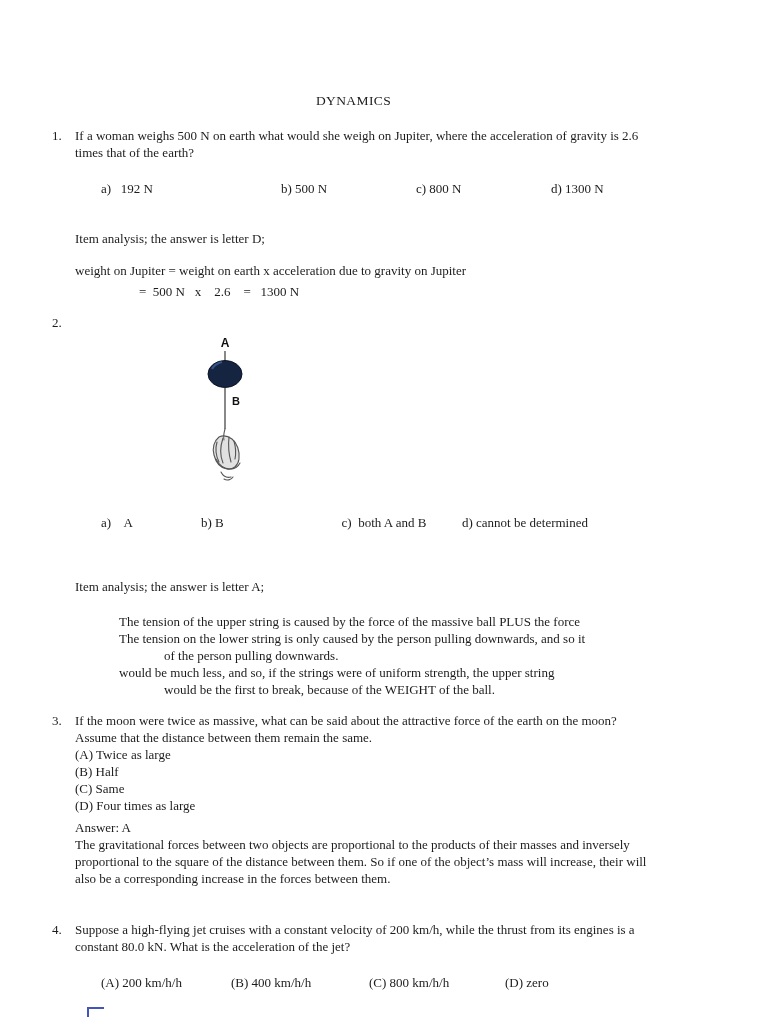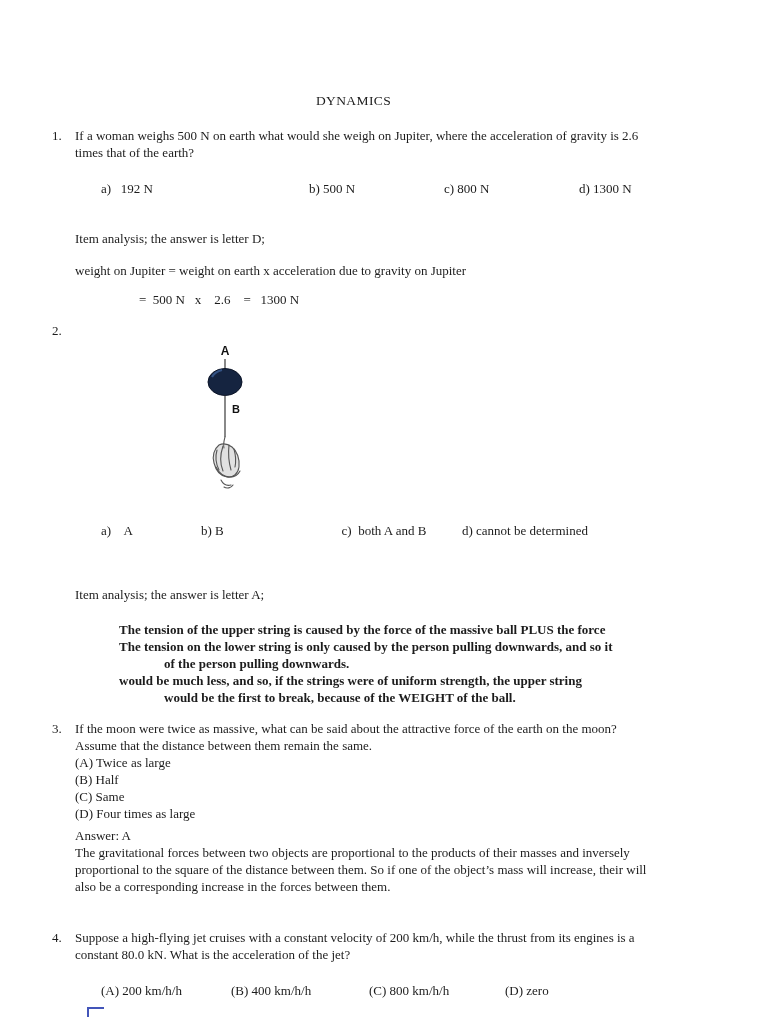--- a/index.html
+++ b/index.html
@@ -28,35 +28,35 @@
   .q1 { margin-top: 18px; }
   .q2 { margin-top: 14px; }
   .q3 { margin-top: 14px; }
   .q4 { margin-top: 34px; }
   .q-num { flex: 0 0 23px; width: 23px; }
   .q-body { flex: 1; min-width: 0; }
   .q-text { margin: 0; }
   .opt-row { margin-top: 2px; white-space: pre-wrap; }
   .opt { display: inline-block; white-space: pre-wrap; vertical-align: top; }
   .q1 .opt-a { width: 180px; }
-  .q1 .opt-b { width: 135px; margin-left: 28px; }
+  .q1 .opt-b { width: 135px; }
   .q1 .opt-c { width: 135px; }
   .q2 .opt-row { margin-top: 8px; }
   .q2 .opt-a { width: 100px; }
   .q2 .opt-b { width: 105px; }
   .q2 .opt-c { width: 156px; text-align: center; }
   .q4 .opt-a { width: 130px; }
   .q4 .opt-b { width: 138px; }
   .q4 .opt-c { width: 136px; }
   .analysis { margin: 16px 0 0; }
   .q2 .analysis { margin-top: 30px; }
-  .sol-1 { margin: 15px 0 12px; white-space: pre-wrap; }
+  .sol-1 { margin: 15px 0 4px; white-space: pre-wrap; }
   .sol-2 { margin: 0 0 0 64px; white-space: pre-wrap; }
   .figure-wrap { margin: 19px 0 0 105px; width: 90px; }
-  .expl { margin: 0; font-weight: bold; }
+  .expl { margin: 0; }
   .expl.first { margin-top: 18px; }
   .expl.normal { margin-left: 44px; }
   .expl.deep { margin-left: 89px; }
   .q3-opt { margin: 0; }
   .answer-line { margin: 5px 0 0; }
   .q-expl { margin: 0; }
   .corner-mark {
     position: absolute;
     left: 87px;
     top: 1007px;

